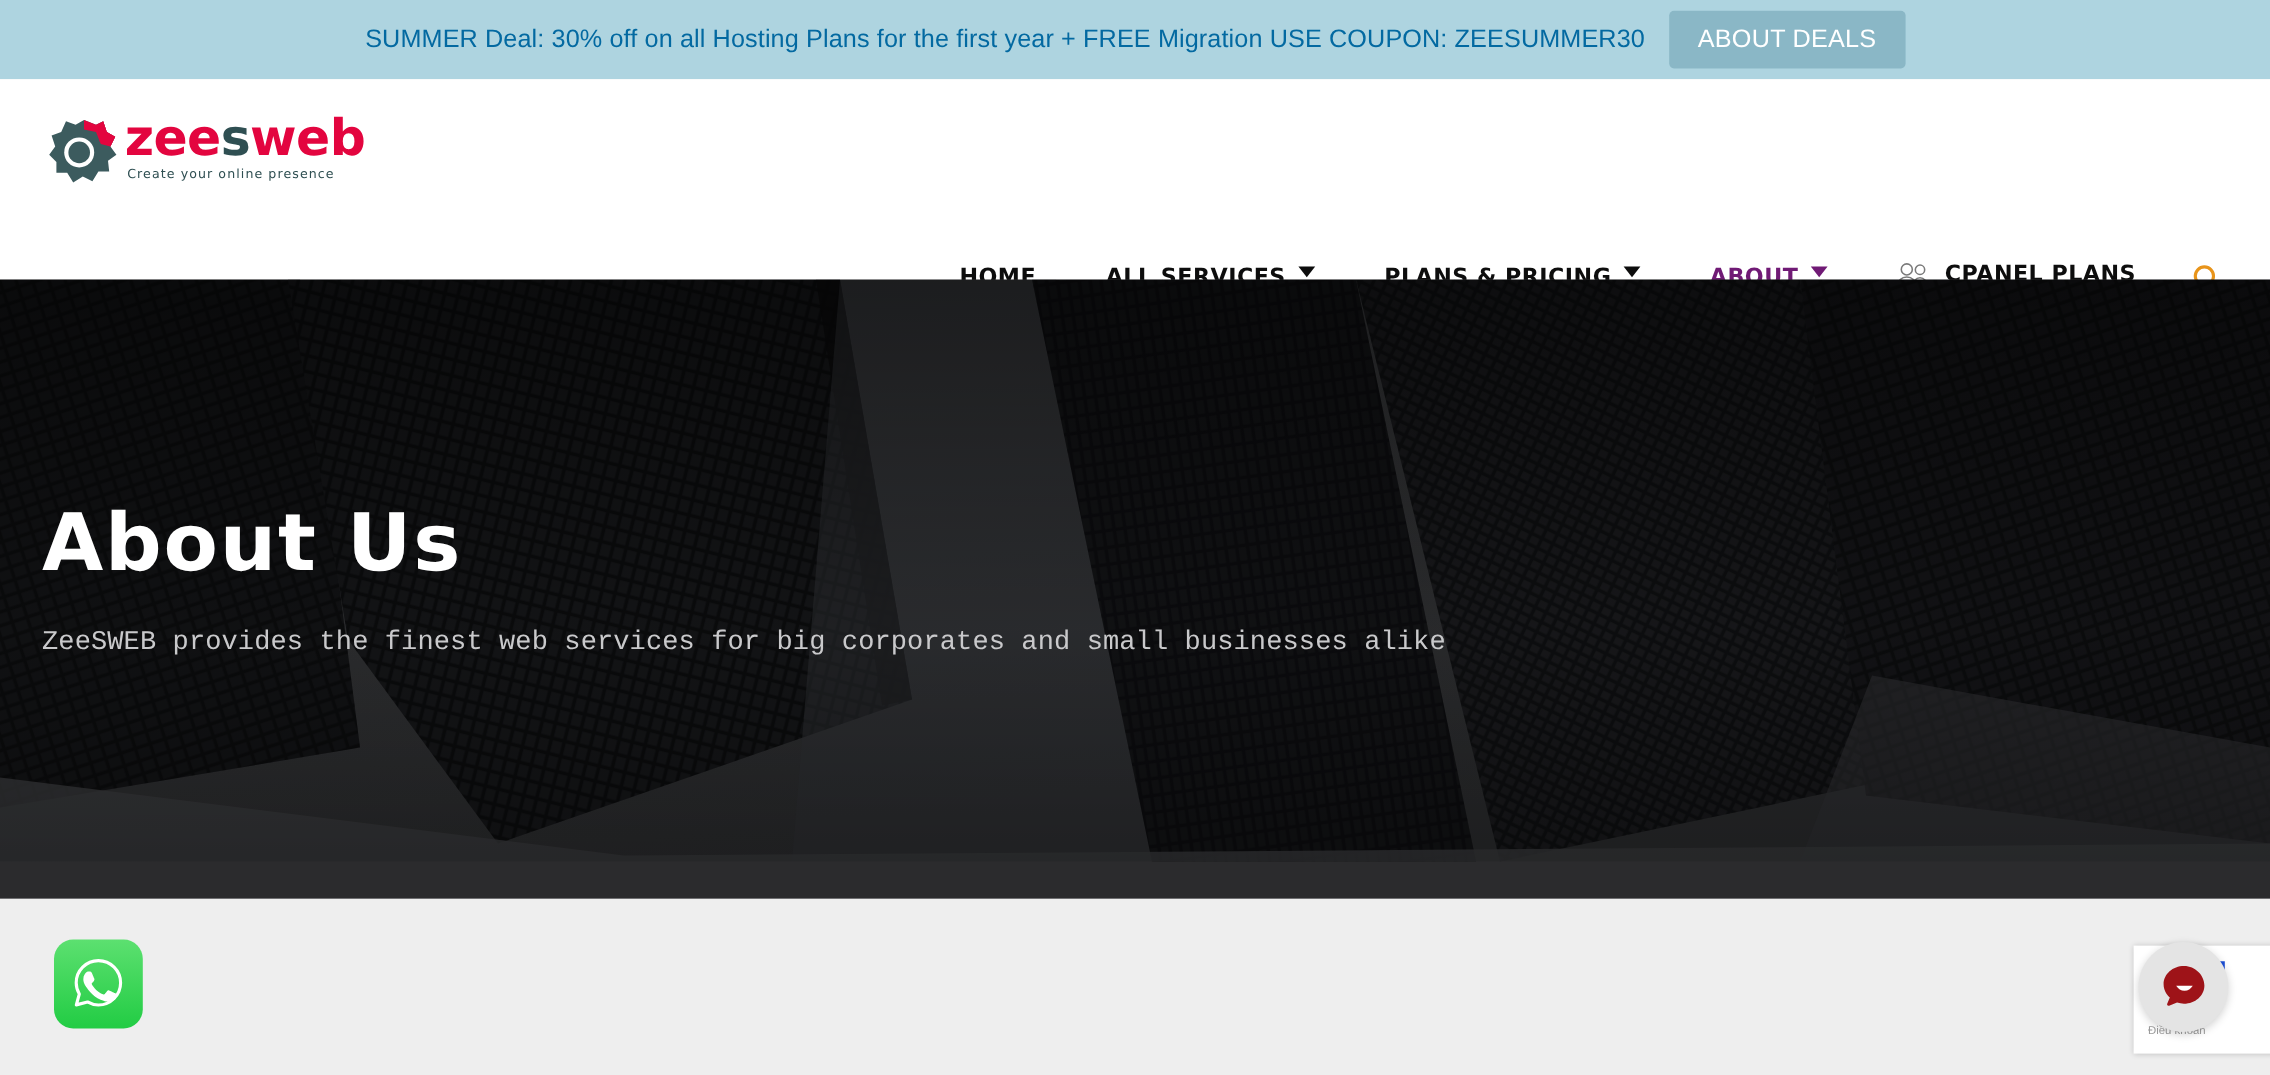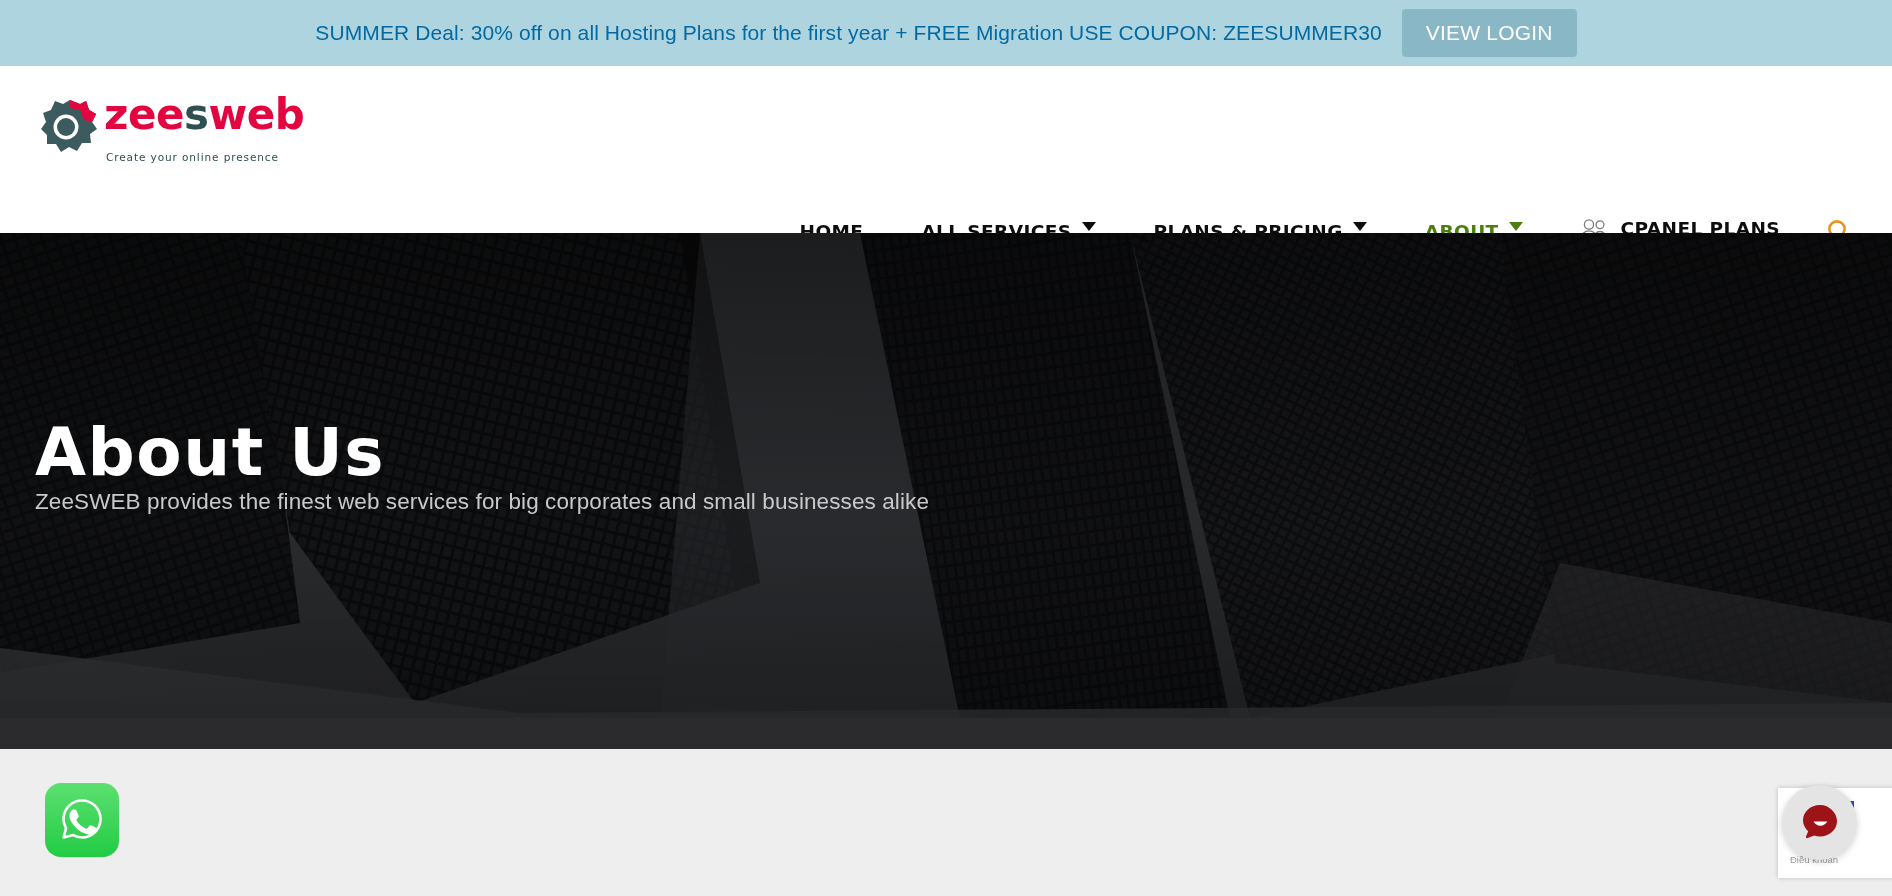--- a/index.html
+++ b/index.html
@@ -79,21 +79,21 @@
     letter-spacing: -0.5px;
   }
   .logo-word .seg-a { color: #e3053f; }
   .logo-word .seg-b { color: #2f4f52; }
   .logo-word .seg-c { color: #e3053f; }
   .logo-tagline {
     font-family: "DejaVu Sans", sans-serif;
     font-size: 10.5px;
     color: #2f4f52;
     letter-spacing: 0.9px;
-    margin-top: 15px;
+    margin-top: 3px;
     margin-left: 2px;
     white-space: nowrap;
   }
 
   
   .main-nav {
     position: absolute;
     right: 40px;
     top: 152px;
     display: flex;
@@ -105,21 +105,21 @@
     color: #0d0d0d;
     font-size: 18.5px;
     font-weight: 700;
     letter-spacing: 0.4px;
     margin-left: 58px;
     cursor: pointer;
     white-space: nowrap;
     font-family: "DejaVu Sans", sans-serif;
   }
   .nav-item:first-child { margin-left: 0; }
-  .nav-item.active { color: #4d7c0f; }
+  .nav-item.active { color: #701a75; }
   .caret {
     display: inline-block;
     width: 0; height: 0;
     border-left: 7px solid transparent;
     border-right: 7px solid transparent;
     border-top: 9px solid currentColor;
     margin-left: 10px;
     position: relative;
     top: 1px;
   }
@@ -151,21 +151,22 @@
   }
   .hero-title {
     font-family: "DejaVu Sans", sans-serif;
     font-size: 66px;
     font-weight: 700;
     color: #ffffff;
     letter-spacing: 1.5px;
     line-height: 1.05;
   }
   .hero-sub {
-    font-family: Liberation Sans, sans-serif;
+    margin-top: 34px;
+    font-family: Liberation Mono, monospace;
     font-size: 22.5px;
     color: #c9c9cb;
     letter-spacing: 0.1px;
     line-height: 1.3;
   }
 
   
   .page-body {
     position: relative;
     width: 1892px;
@@ -231,21 +232,21 @@
     color: #9b9b9b;
     font-family: "Liberation Sans", sans-serif;
     white-space: nowrap;
   }
 </style>
 </head>
 <body>
 
 <div class="promo-bar">
   <span class="promo-text">SUMMER Deal: 30% off on all Hosting Plans for the first year + FREE Migration USE COUPON: ZEESUMMER30</span>
-  <button class="promo-btn">VIEW LOGIN</button>
+  <button class="promo-btn">ABOUT DEALS</button>
 </div>
 
 <header class="site-header">
 
   <a class="logo-wrap">
     <span class="logo-gear">
       <svg width="58" height="58" viewBox="0 0 58 58" xmlns="http://www.w3.org/2000/svg">
         <path d="M30 2 L40 6 L46 3 L49 12 L56 16 L52 24 L57 31 L50 36 L51 45 L42 45 L37 53 L29 49 L21 54 L16 46 L7 46 L7 37 L1 31 L6 24 L3 15 L11 12 L15 3 L23 6 Z" fill="#3c5b5e"></path>
         <path d="M30 2 L40 6 L46 3 L49 12 L56 16 L52 24 L44 22 L40 12 L30 10 Z" fill="#e3053f"></path>
         <path d="M46 3 L49 12 L56 16 L52 24 L43 20 L42 8 Z" fill="#e3053f"></path>

